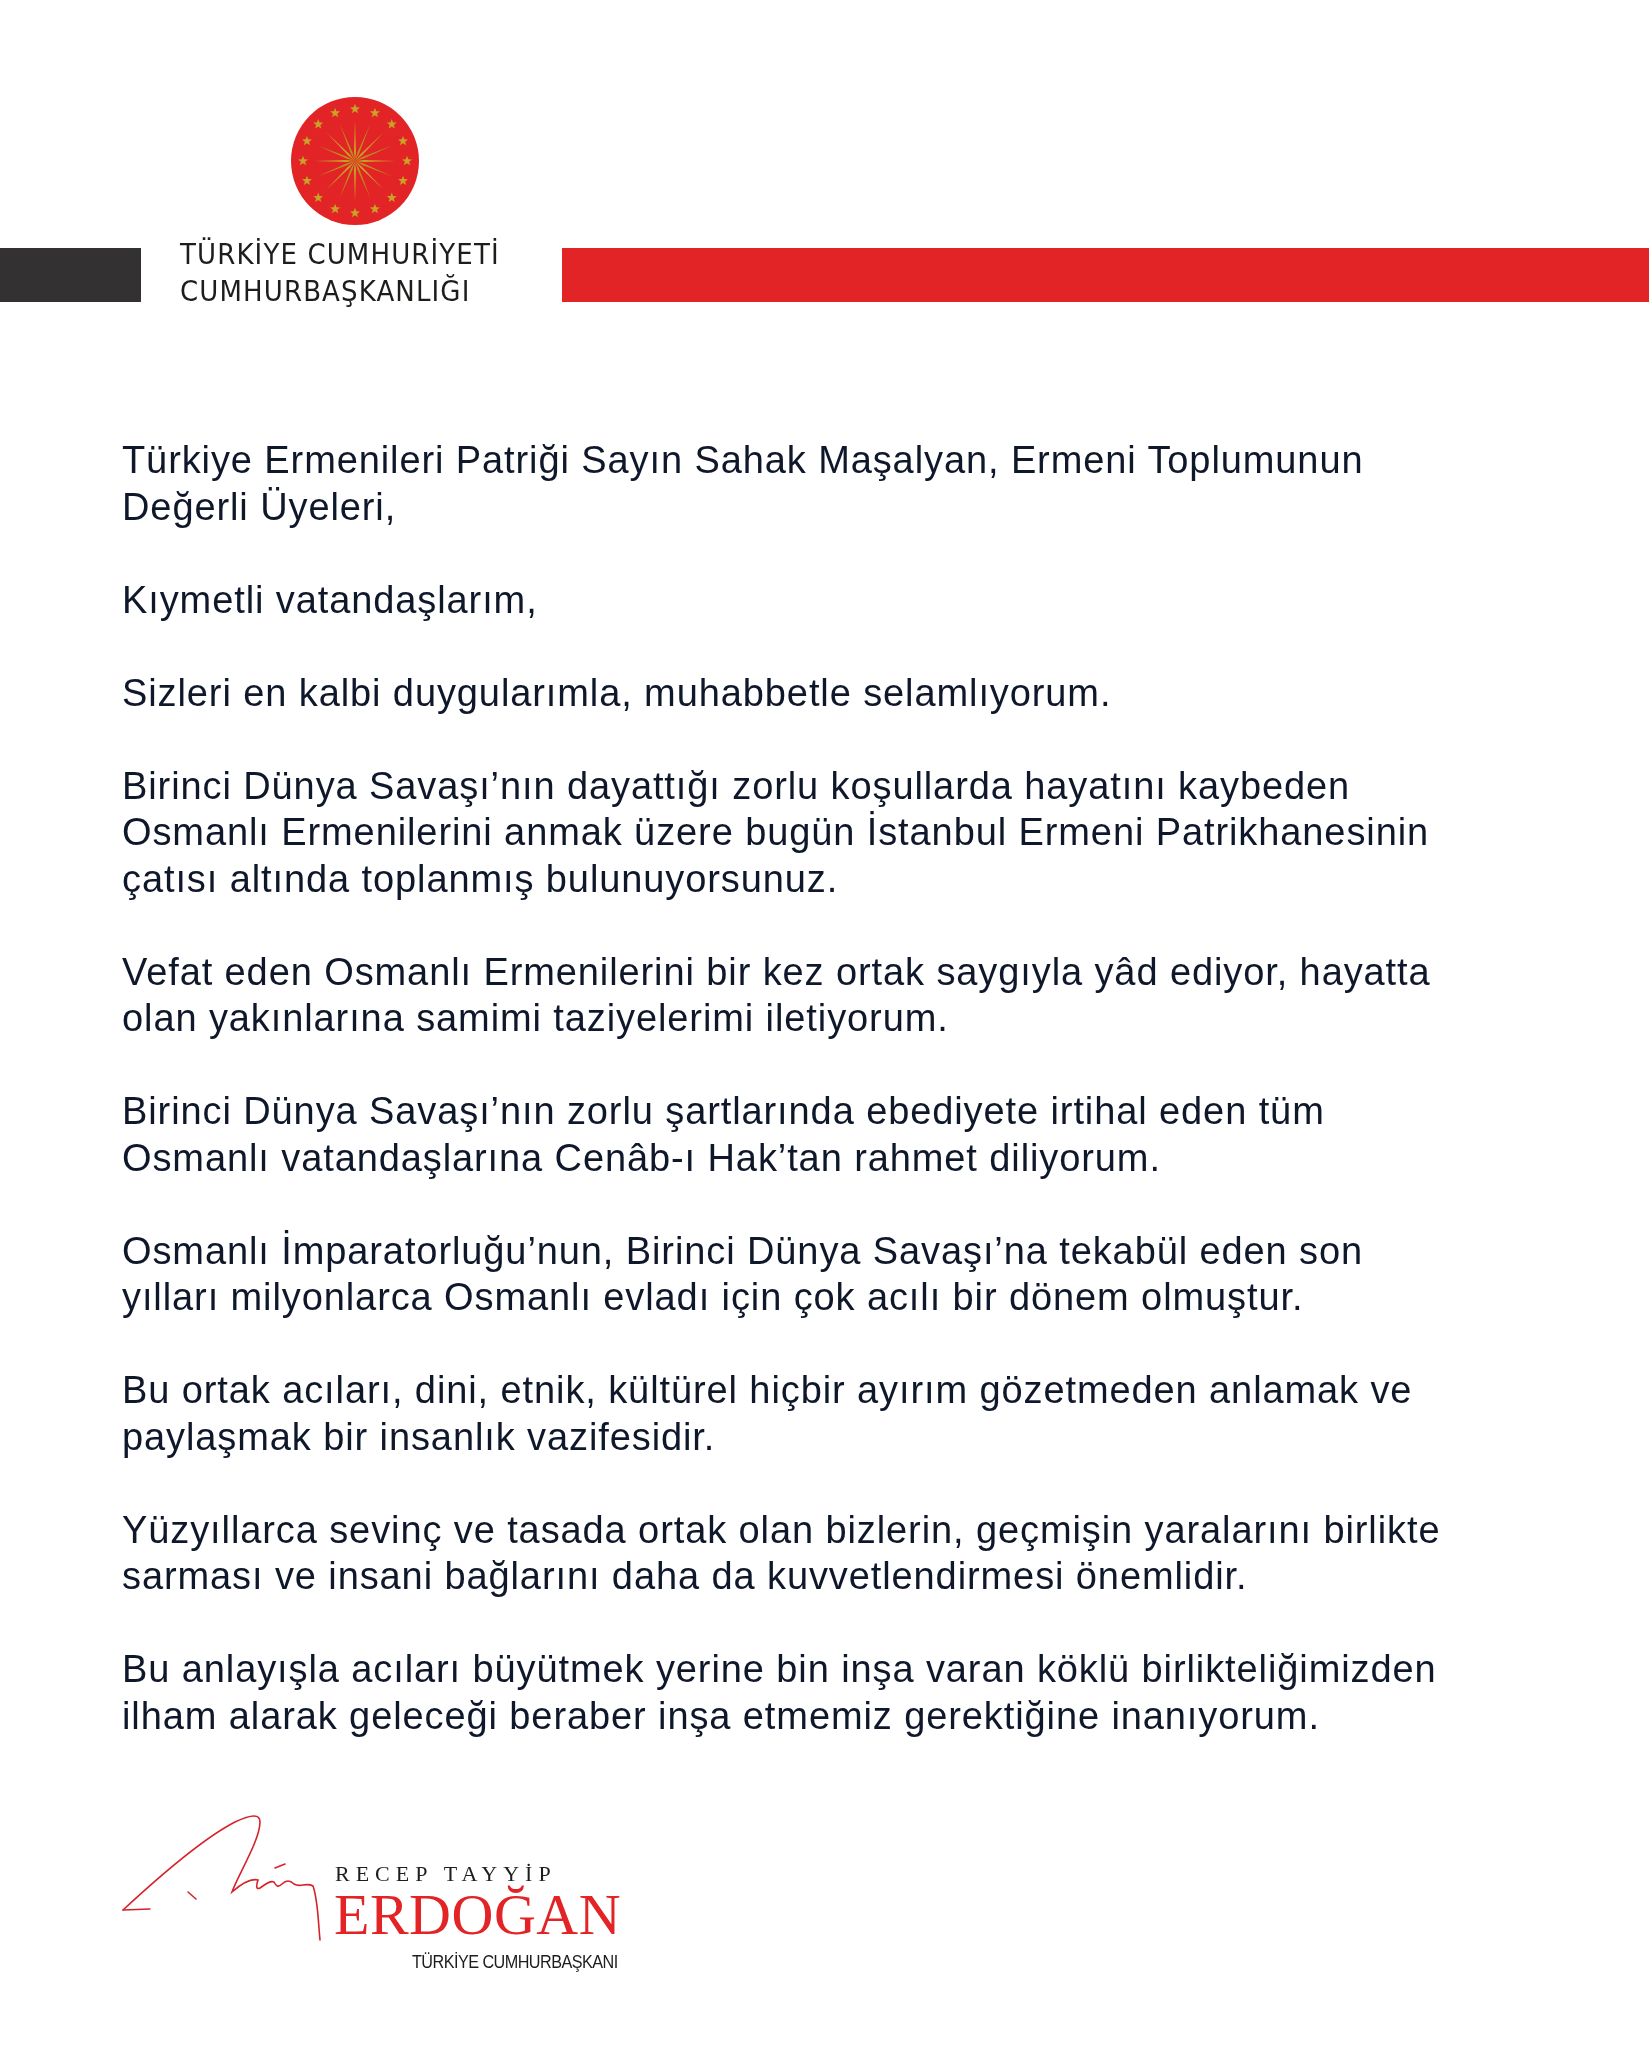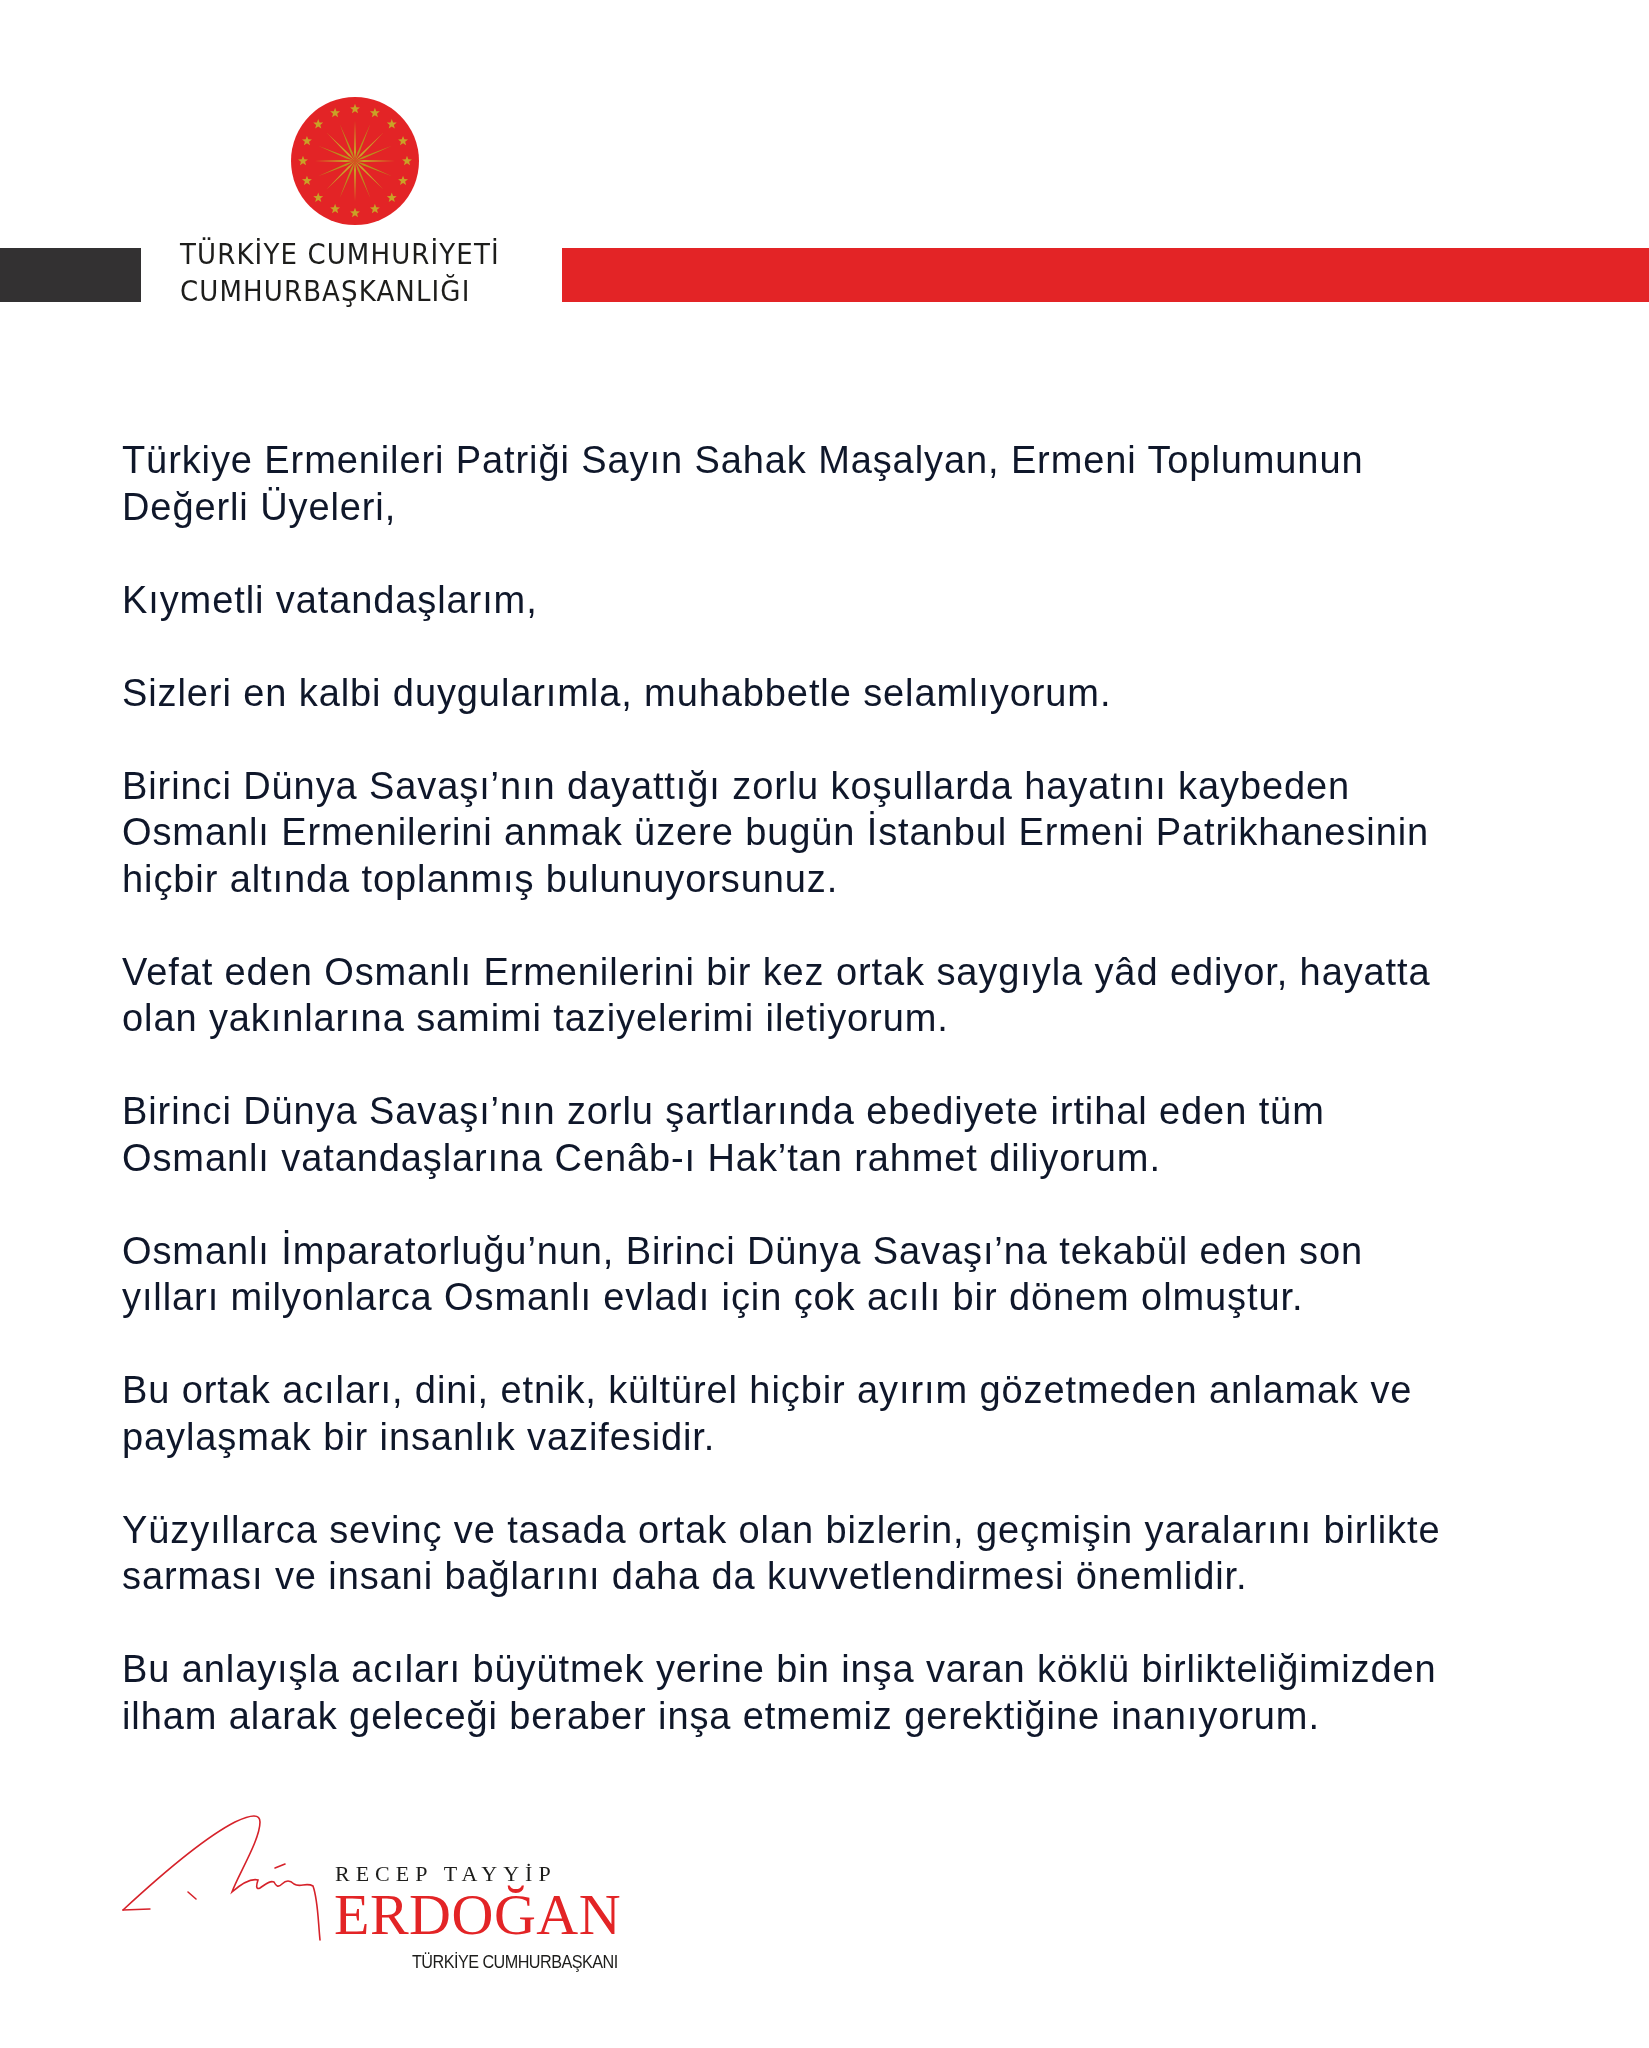--- a/index.html
+++ b/index.html
@@ -90,21 +90,21 @@
     </div>
     <div class="para">
       <div class="line">Kıymetli vatandaşlarım,</div>
     </div>
     <div class="para">
       <div class="line">Sizleri en kalbi duygularımla, muhabbetle selamlıyorum.</div>
     </div>
     <div class="para">
       <div class="line">Birinci Dünya Savaşı’nın dayattığı zorlu koşullarda hayatını kaybeden</div>
       <div class="line">Osmanlı Ermenilerini anmak üzere bugün İstanbul Ermeni Patrikhanesinin</div>
-      <div class="line">hiçbir altında toplanmış bulunuyorsunuz.</div>
+      <div class="line">çatısı altında toplanmış bulunuyorsunuz.</div>
     </div>
     <div class="para">
       <div class="line">Vefat eden Osmanlı Ermenilerini bir kez ortak saygıyla yâd ediyor, hayatta</div>
       <div class="line">olan yakınlarına samimi taziyelerimi iletiyorum.</div>
     </div>
     <div class="para">
       <div class="line">Birinci Dünya Savaşı’nın zorlu şartlarında ebediyete irtihal eden tüm</div>
       <div class="line">Osmanlı vatandaşlarına Cenâb-ı Hak’tan rahmet diliyorum.</div>
     </div>
     <div class="para">

